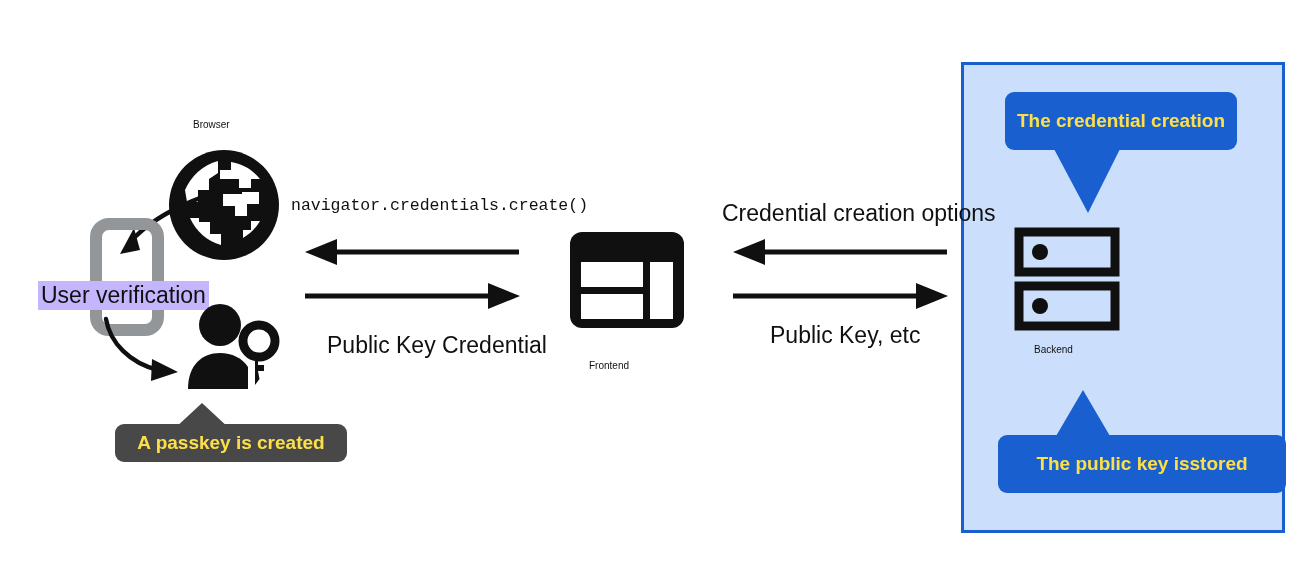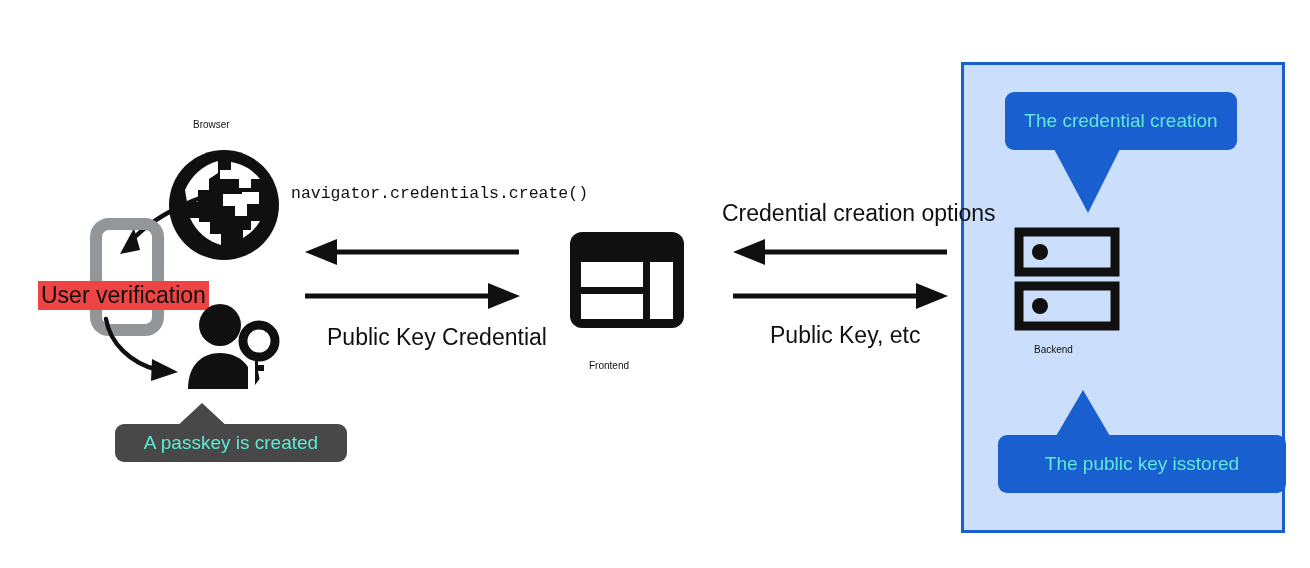--- a/index.html
+++ b/index.html
@@ -30,28 +30,29 @@
     background:#cbdffc;
     border:3px solid #1a5fd0;
     box-sizing:border-box;
   }
 
   
   .callout{
     position:absolute;
     box-sizing:border-box;
     border-radius:9px;
-    color:#5eead4;
+    color:#fde047;
     text-align:center;
     font-size:19px;
     line-height:1.28;
     display:flex;
     align-items:center;
     justify-content:center;
     padding:6px 12px;
+    font-weight:bold;
   }
   .callout-blue{background:#1a5fd0;}
   .callout-gray{background:#484848;}
 
   
   svg{display:block;overflow:visible;}
 </style>
 </head>
 <body>
 
@@ -73,52 +74,52 @@
   <svg class="abs" style="left:100px;top:190px;" width="110" height="80" viewBox="0 0 110 80">
     <path d="M100 8 C78 16 52 30 36 46" stroke="#101010" stroke-width="4.4" fill="none" stroke-linecap="round"></path>
     <polygon points="40,60 20,64 34,38" fill="#101010"></polygon>
   </svg>
 
   <svg class="abs" style="left:93px;top:221px;" width="68" height="112" viewBox="0 0 68 112">
     <rect x="3" y="3" width="62" height="106" rx="13" ry="13" fill="none" stroke="#939699" stroke-width="12"></rect>
     <rect x="23" y="88" width="22" height="7" rx="3" fill="#ffffff"></rect>
   </svg>
 
-  <div class="lbl lbl-plain" style="left:38px;top:281px;background:#ef4444;padding:1px 3px;">User verification</div>
+  <div class="lbl lbl-plain" style="left:38px;top:281px;background:#c4b5fd;padding:1px 3px;">User verification</div>
 
   <svg class="abs" style="left:100px;top:315px;" width="105" height="72" viewBox="0 0 105 72">
     <path d="M6 4 C10 28 30 48 58 55" stroke="#101010" stroke-width="4.4" fill="none" stroke-linecap="round"></path>
     <polygon points="52,44 78,57 51,66" fill="#101010"></polygon>
   </svg>
 
   <svg class="abs" style="left:186px;top:303px;" width="98" height="86" viewBox="0 0 98 86">
     <circle cx="34" cy="22" r="21" fill="#101010"></circle>
     <path d="M2 86 C2 62 16 50 34 50 C46 50 56 55 62 64 L62 86 Z" fill="#101010"></path>
     <circle cx="73" cy="38" r="16" fill="none" stroke="#101010" stroke-width="9"></circle>
     <path d="M69 52 L78 52 L78 58 L72 58 L72 62 L78 62 L78 68 L72 68 L73.5 76 L69 82 Z" fill="#101010"></path>
   </svg>
 
   <svg class="abs" style="left:172px;top:403px;" width="60" height="26" viewBox="0 0 60 26">
     <polygon points="30,0 58,26 2,26" fill="#484848"></polygon>
   </svg>
   <div class="callout callout-gray" style="left:115px;top:424px;width:232px;height:38px;">A passkey is created</div>
 
-  <div class="lbl lbl-mono" style="left:291px;top:184px;">navigator.credentials.create()</div>
+  <div class="lbl lbl-mono" style="left:291px;top:196px;">navigator.credentials.create()</div>
 
   <svg class="abs" style="left:305px;top:238px;" width="215" height="28" viewBox="0 0 215 28">
     <line x1="30" y1="14" x2="214" y2="14" stroke="#101010" stroke-width="5"></line>
     <polygon points="0,14 32,1 32,27" fill="#101010"></polygon>
   </svg>
 
   <svg class="abs" style="left:305px;top:282px;" width="215" height="28" viewBox="0 0 215 28">
     <line x1="0" y1="14" x2="185" y2="14" stroke="#101010" stroke-width="5"></line>
     <polygon points="215,14 183,1 183,27" fill="#101010"></polygon>
   </svg>
 
-  <div class="lbl lbl-plain" style="left:327px;top:324px;">Public Key Credential</div>
+  <div class="lbl lbl-plain" style="left:327px;top:332px;">Public Key Credential</div>
 
   <svg class="abs" style="left:568px;top:230px;" width="118" height="100" viewBox="0 0 118 100">
     <rect x="2" y="2" width="114" height="96" rx="12" ry="12" fill="#101010"></rect>
     <rect x="13" y="32" width="62" height="25" fill="#ffffff"></rect>
     <rect x="13" y="64" width="62" height="25" fill="#ffffff"></rect>
     <rect x="82" y="32" width="23" height="57" fill="#ffffff"></rect>
   </svg>
   <div class="lbl lbl-bold" style="left:589px;top:360px;">Frontend</div>
 
   <div class="lbl lbl-plain" style="left:722px;top:200px;">Credential creation options</div>

